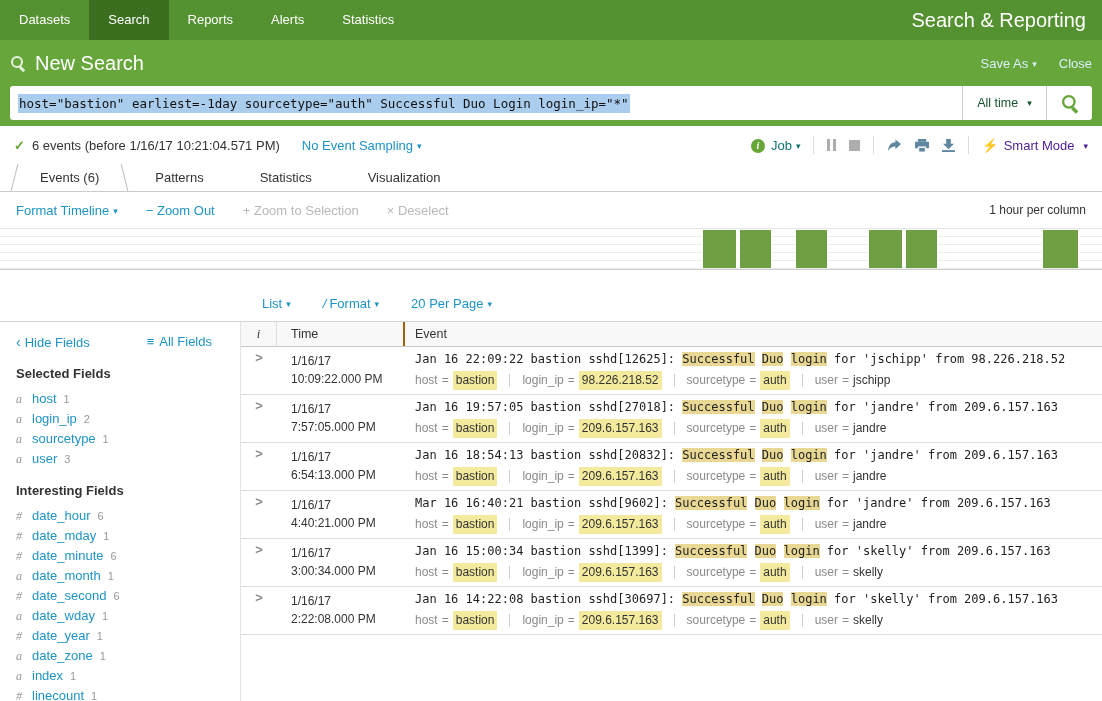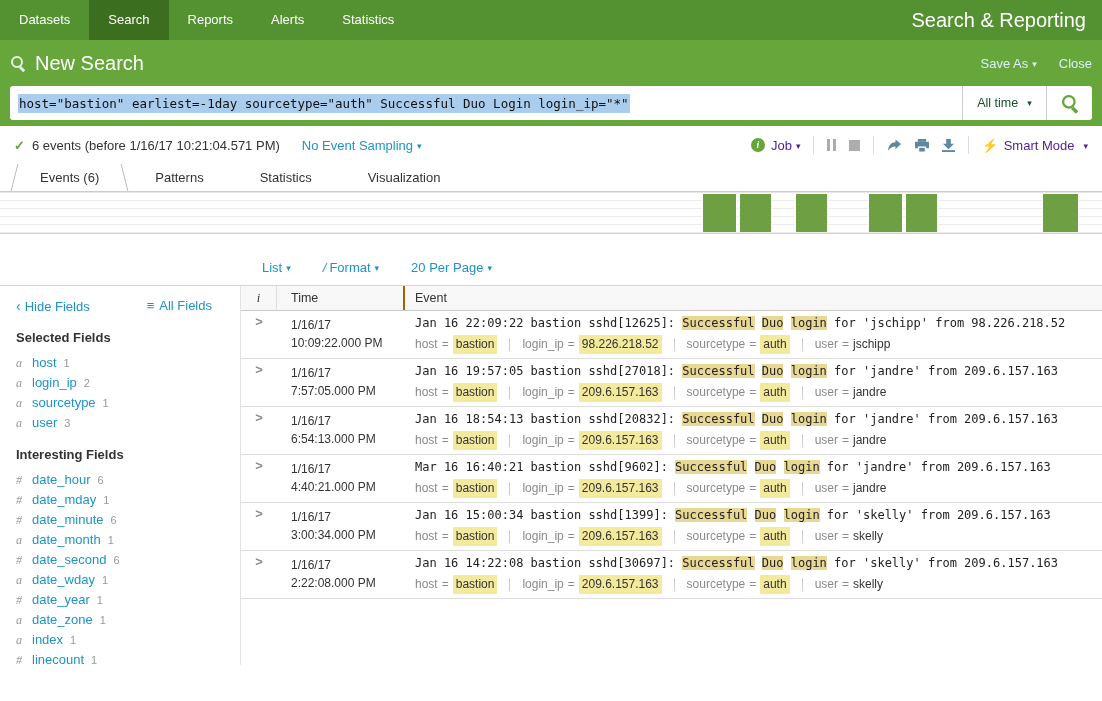--- a/index.html
+++ b/index.html
@@ -42,21 +42,21 @@
   .caret { display:inline-block; }
   .caret::after { content:"▾"; font-size:9px; margin-left:4px; position:relative; top:-1px; }
 
   
   .job-bar { height:38px; display:flex; align-items:center; justify-content:space-between; padding:0 14px; background:#fff; }
   .job-left { display:flex; align-items:center; }
   .check-icon::before { content:"✓"; color:#65a637; font-weight:700; margin-right:7px; }
   .summary { color:#333; }
   .sampling { color:#1e93c6; margin-left:22px; }
   .job-right { display:flex; align-items:center; gap:13px; }
-  .job-link { color:#4c1d95; display:flex; align-items:flex-start; }
+  .job-link { color:#0f766e; display:flex; align-items:flex-end; }
   .info-icon { display:inline-block; width:14px; height:14px; border-radius:50%; background:#65a637; color:#fff;
     font-size:10px; line-height:14px; text-align:center; font-style:italic; font-weight:700; margin-right:6px; font-family:"Liberation Serif",serif; }
   .info-icon::before { content:"i"; }
   .vdiv { width:1px; height:18px; background:#dcdcdc; }
   .icon-pause { display:inline-block; width:9px; height:12px; border-left:3px solid #adadad; border-right:3px solid #adadad; cursor:pointer; }
   .icon-stop { display:inline-block; width:11px; height:11px; background:#adadad; cursor:pointer; }
   .svg-btn { display:inline-flex; align-items:center; cursor:pointer; }
   .smart { color:#4c1d95; display:flex; align-items:center; gap:5px; }
   .bolt::before { content:"⚡"; color:#e8b600; font-size:13px; }
 
@@ -209,20 +209,27 @@
       <a class="tab active"><span>Events (6)</span></a>
 
       <a class="tab"><span>Patterns</span></a>
 
       <a class="tab"><span>Statistics</span></a>
 
       <a class="tab"><span>Visualization</span></a>
 
   </div>
 
+  <div class="tl-controls">
+    <a class="blue"><span>Format Timeline</span><span class="caret"></span></a>
+    <a class="blue">− Zoom Out</a>
+    <a class="disabled">+ Zoom to Selection</a>
+    <a class="disabled">× Deselect</a>
+    <span class="tl-scale">1 hour per column</span>
+  </div>
 
   <div class="tl-chart">
 
       <div class="tl-bar" style="left: 63.7%; width: 3.2%;"></div>
 
       <div class="tl-bar" style="left: 67.1%; width: 3%;"></div>
 
       <div class="tl-bar" style="left: 72.1%; width: 3%;"></div>
 
       <div class="tl-bar" style="left: 78.8%; width: 3.1%;"></div>

